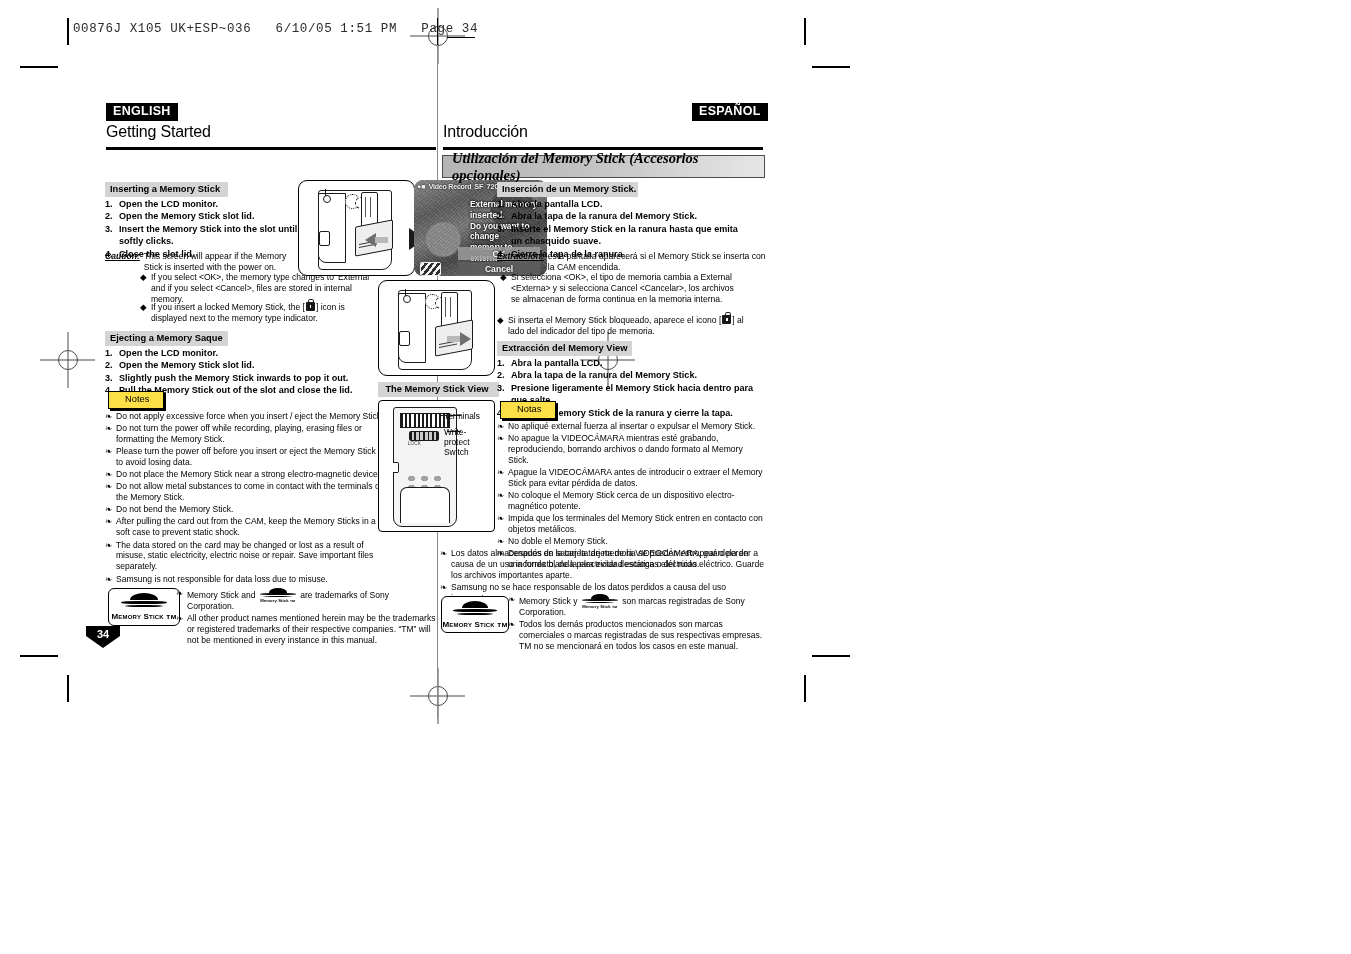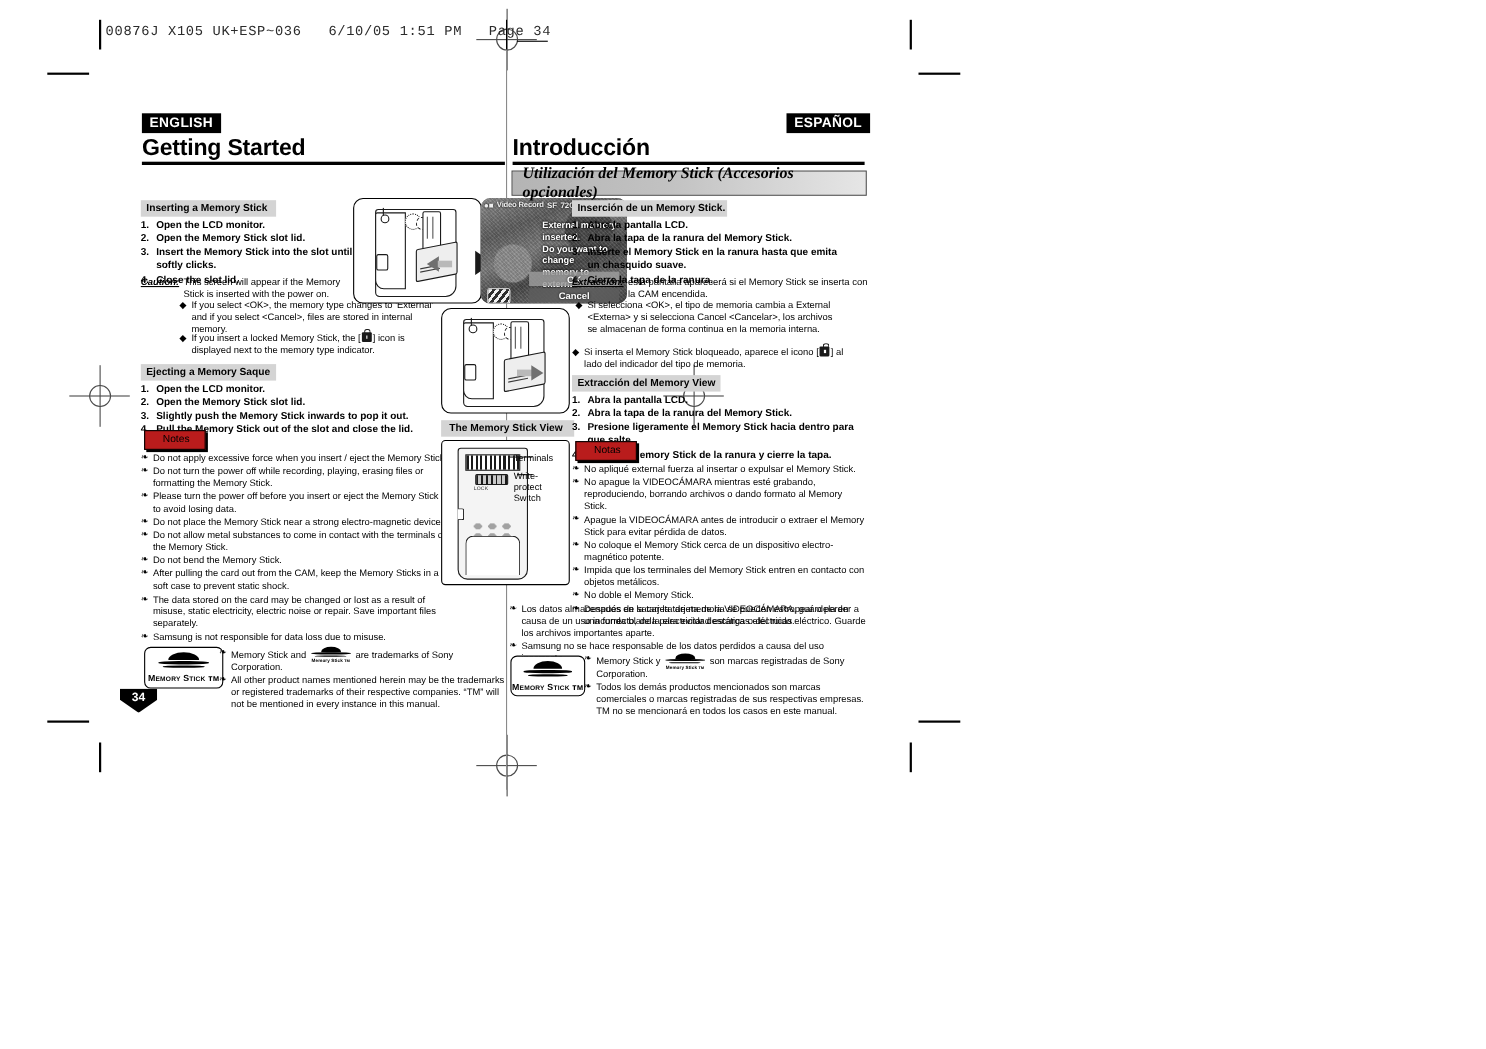--- a/index.html
+++ b/index.html
@@ -1,21 +1,21 @@
 <!DOCTYPE html>
 <html><head>
 <meta charset="utf-8">
 <style>
   html,body{margin:0;padding:0;background:#ffffff;}
   body{
     width:1351px;height:954px;position:relative;overflow:hidden;
     font-family:"Liberation Sans", sans-serif;color:#000;
     -webkit-font-smoothing:antialiased;
   }
-  .page{position:absolute;inset:0;margin-left:23px;}
+  .page{position:absolute;inset:0;}
 
   
   .cm{position:absolute;background:#000;}
   .reg{position:absolute;}
   .reg .v{position:absolute;left:50%;top:0;width:1px;height:100%;background:#4a4a4a;transform:translateX(-.5px);}
   .reg .h{position:absolute;top:50%;left:0;height:1px;width:100%;background:#4a4a4a;transform:translateY(-.5px);}
   .reg .c{position:absolute;left:50%;top:50%;width:18px;height:18px;border:1px solid #4a4a4a;border-radius:50%;
           transform:translate(-50%,-50%);background:transparent;}
 
   
@@ -28,21 +28,21 @@
 
   
   .spine{position:absolute;left:437px;top:18px;width:1px;height:700px;background:#8a8a8a;}
   .spine-top{position:absolute;left:437px;top:18px;width:1px;height:27px;background:#000;}
 
   
   .langtag{
     position:absolute;background:#000;color:#fff;font-weight:bold;
     font-size:12.5px;letter-spacing:.3px;padding:2px 7px 3px 7px;line-height:1;
   }
-  .bigtitle{position:absolute;font-size:21px;font-weight:bold;letter-spacing:-.2px;}
+  .bigtitle{position:absolute;font-size:16px;font-weight:normal;letter-spacing:-.2px;}
   .titlerule{position:absolute;height:3px;background:#000;}
 
   
   .band{
     position:absolute;height:21px;display:flex;align-items:center;
     background:linear-gradient(to right,#b4b4b4 0%,#c2c2c2 45%,#e6e6e6 100%);
     border:1px solid #4d4d4d;
   }
   .band span{
     font-family:"Liberation Serif","DejaVu Serif",serif;
@@ -50,21 +50,21 @@
   }
 
   
   .subhead{
     position:absolute;background:#d4d4d4;font-size:9.3px;font-weight:bold;
     padding:2px 8px 2px 5px;line-height:1.15;white-space:nowrap;
   }
 
   
   .notesbox{
-    position:absolute;background:#b91c1c;border:1px solid #000;
+    position:absolute;background:#fde047;border:1px solid #000;
     box-shadow:2px 2px 0 #000;
     font-size:9.3px;padding:2px 14px 3px 16px;line-height:1.15;
   }
   .ol{position:absolute;}
   .ol .li{display:flex;font-weight:bold;font-size:9.1px;line-height:1.33;margin-bottom:.4px;}
   .ol .li .n{width:14px;flex:none;}
   .ol .li .t{flex:1;}
   .ul{position:absolute;}
   .ul .li{display:flex;font-size:8.55px;line-height:1.285;margin-bottom:1.1px;}
   .ul .li .bu{width:11px;flex:none;font-size:8.6px;line-height:1.285;}

